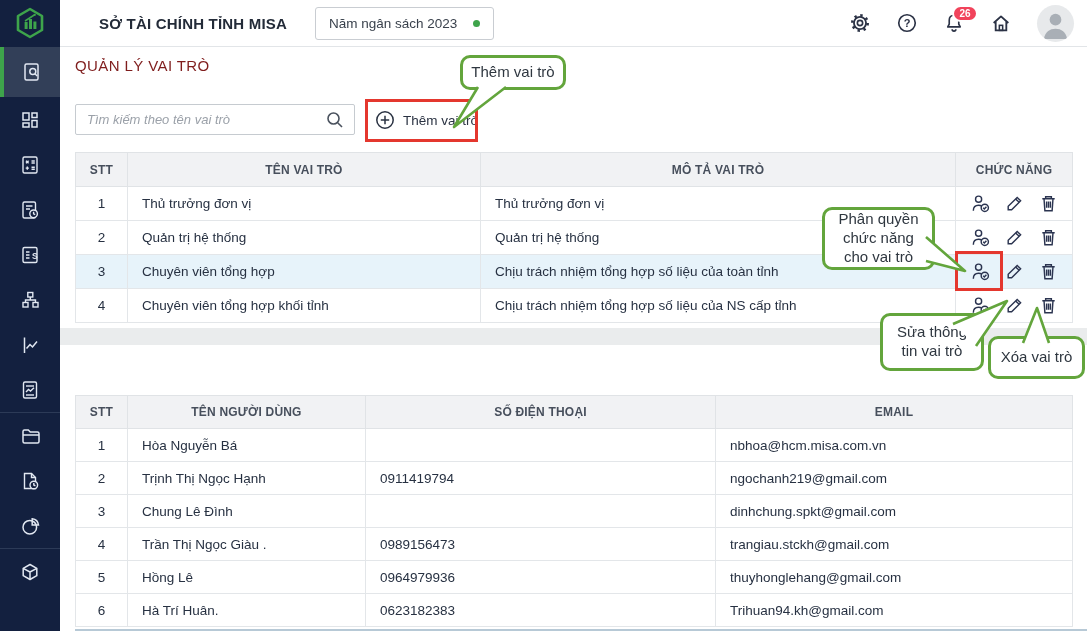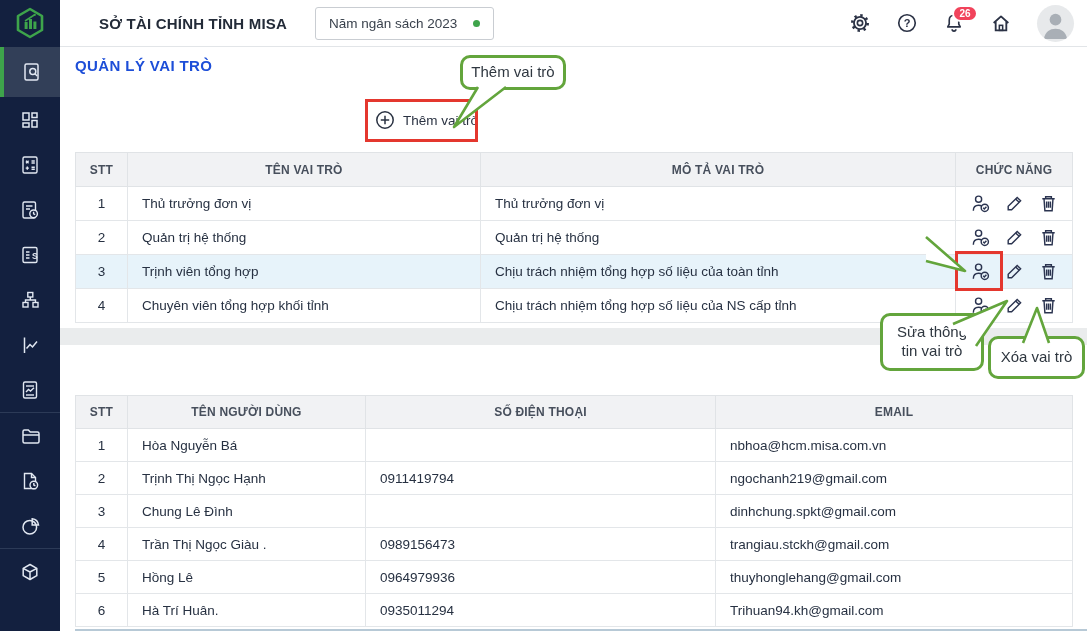--- a/index.html
+++ b/index.html
@@ -22,21 +22,21 @@
   .avatar { width:37px; height:37px; border-radius:50%; background:#E7E9EB; overflow:hidden; cursor:pointer; }
 
   
   .sidebar { position:absolute; left:0; top:47px; width:60px; height:584px; background:#13203F; z-index:9; }
   .side-item { width:60px; height:45px; display:flex; align-items:center; justify-content:center; cursor:pointer; }
   .side-item.active { height:50px; background:#323F58; border-left:4px solid #3EA44B; }
   .side-div { height:1px; background:#2C3A57; margin:0 0; }
 
   
   .main { position:absolute; left:60px; top:47px; width:1027px; height:584px; background:#fff; overflow:hidden; }
-  .page-title { position:absolute; left:15px; top:10px; font-size:15px; font-weight:bold; color:#1d4ed8; letter-spacing:.4px; }
+  .page-title { position:absolute; left:15px; top:10px; font-size:15px; font-weight:normal; color:#7f1d1d; letter-spacing:.4px; }
 
   .search-box { position:absolute; left:15px; top:57px; width:280px; height:31px;
     border:1px solid #C6CBD0; border-radius:2px; background:#fff; }
   .search-box input { width:100%; height:100%; border:none; outline:none; padding:0 34px 0 11px;
     font-size:13px; font-style:italic; color:#3A424D; font-family:inherit; background:transparent; }
   .search-box input::placeholder { color:#9BA1A9; font-style:italic; }
   .search-glass { position:absolute; right:9px; top:5px; }
 
   .add-role-btn { position:absolute; left:315px; top:60px; height:26px; display:flex; align-items:center; gap:8px;
     background:transparent; border:none; font-size:13.5px; color:#2A3242; cursor:pointer; font-family:inherit; }
@@ -221,20 +221,27 @@
       <path d="M11 3.5 L17.8 7.3 V14.7 L11 18.5 L4.2 14.7 V7.3 Z"></path>
       <path d="M4.2 7.3 L11 11 L17.8 7.3 M11 11 V18.5"></path>
     </svg>
   </div>
 </div>
 
 <div class="main">
 
   <div class="page-title">QUẢN LÝ VAI TRÒ</div>
 
+  <div class="search-box">
+    <input type="text" placeholder="Tìm kiếm theo tên vai trò" style="">
+    <svg class="search-glass" width="20" height="20" viewBox="0 0 20 20">
+      <circle cx="8.5" cy="8.5" r="5.5" fill="none" stroke="#4A525E" stroke-width="1.6"></circle>
+      <path d="M12.7 12.7 L17 17" stroke="#4A525E" stroke-width="1.6"></path>
+    </svg>
+  </div>
 
   <button class="add-role-btn">
     <svg width="20" height="20" viewBox="0 0 20 20">
       <circle cx="10" cy="10" r="8.2" fill="none" stroke="#2A3242" stroke-width="1.5"></circle>
       <path d="M10 5.8 V14.2 M5.8 10 H14.2" stroke="#2A3242" stroke-width="1.5"></path>
     </svg>
     <span>Thêm vai trò</span>
   </button>
 
   <table class="grid roles-grid">
@@ -308,21 +315,21 @@
                   <path d="M4.5 6 H17.5 M8 6 V4 H14 V6"></path>
                   <path d="M6.3 6 L7.2 18.5 H14.8 L15.7 6"></path>
                   <path d="M9 9 V15.5 M11 9 V15.5 M13 9 V15.5"></path>
                 </svg>
               </span>
         </div>
           </td>
       </tr>
       <tr class="hl">
         <td class="c-center">3</td>
-        <td class="c-left">Trịnh viên tổng hợp</td>
+        <td class="c-left">Chuyên viên tổng hợp</td>
         <td class="c-left">Chịu trách nhiệm tổng hợp số liệu của toàn tỉnh</td>
         <td class="act-cell">
             <div class="act-wrap">
           <span class="act-icon">
                 <svg viewBox="0 0 22 22" fill="none" stroke="#2B3450" stroke-width="1.5">
                   <circle cx="9" cy="6.5" r="3.2"></circle>
                   <path d="M3.5 18.5 c0-3.6 2.4-5.6 5.5-5.6 1.3 0 2.4.3 3.3.9"></path>
                   <circle cx="15.5" cy="15.5" r="3.8"></circle>
                   <path d="M13.8 15.5 l1.2 1.2 2.2-2.4"></path>
                 </svg>
@@ -420,30 +427,33 @@
       </tr>
       <tr>
         <td class="c-center">5</td>
         <td class="c-left">Hồng Lê</td>
         <td class="c-left">0964979936</td>
         <td class="c-left">thuyhonglehang@gmail.com</td>
       </tr>
       <tr>
         <td class="c-center">6</td>
         <td class="c-left">Hà Trí Huân.</td>
-        <td class="c-left">0935011294</td>
+        <td class="c-left">0623182383</td>
         <td class="c-left">Trihuan94.kh@gmail.com</td>
       </tr>
     </tbody>
   </table>
 
   <div class="hlbox" style="left:305px; top:52px; width:113px; height:43px;"></div>
   <div class="hlbox" style="left:895px; top:204px; width:48px; height:40px;"></div>
 
   <div class="callout" style="left:400px; top:8px; width:106px; height:35px;">Thêm vai trò</div>
+  <div class="callout" style="left:762px; top:160px; width:113px; height:63px;">Phân quyền
+chức năng
+cho vai trò</div>
   <div class="callout" style="left:820px; top:266px; width:104px; height:58px;">Sửa thông
 tin vai trò</div>
   <div class="callout" style="left:928px; top:289px; width:97px; height:43px;">Xóa vai trò</div>
 
   <svg class="tails" viewBox="0 0 1027 584">
     <path d="M446 40 L394 80 L418 40" fill="#ffffff" stroke="#63A53C" stroke-width="2.6" stroke-linejoin="round"></path>
     <path d="M866 190 L905 224 L866 214" fill="#ffffff" stroke="#63A53C" stroke-width="2.6" stroke-linejoin="round"></path>
     <path d="M893 277 L947 254 L916 299" fill="#ffffff" stroke="#63A53C" stroke-width="2.6" stroke-linejoin="round"></path>
     <path d="M963 296 L977 261 L989 296" fill="#ffffff" stroke="#63A53C" stroke-width="2.6" stroke-linejoin="round"></path>
   </svg>

